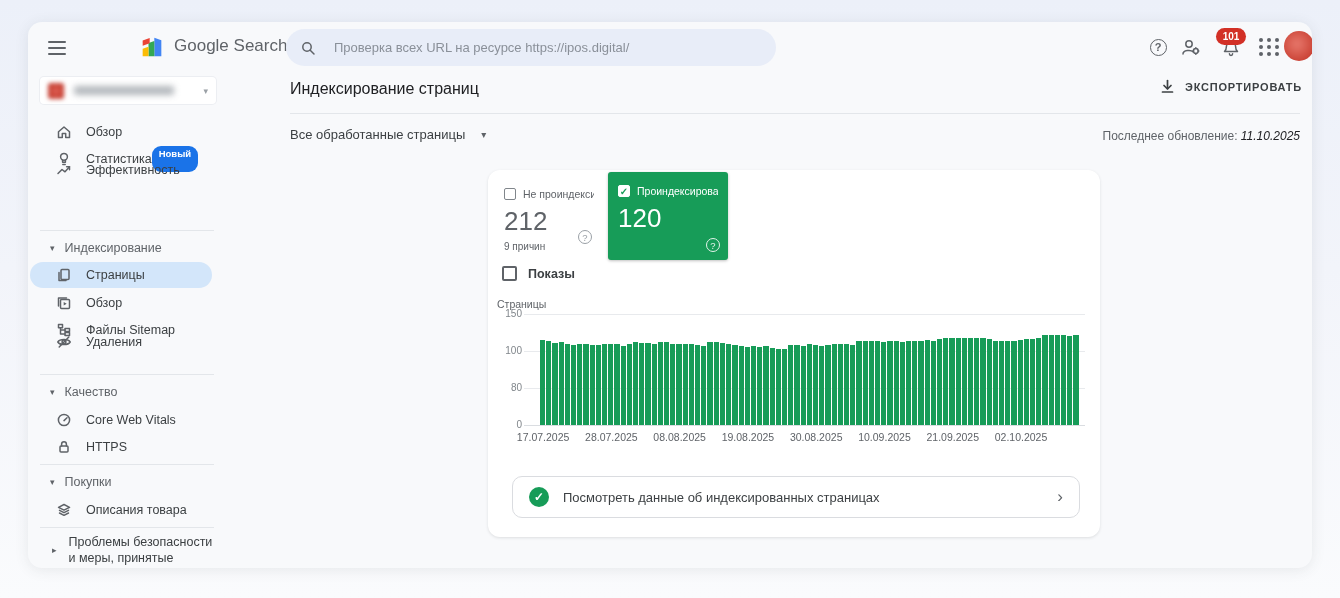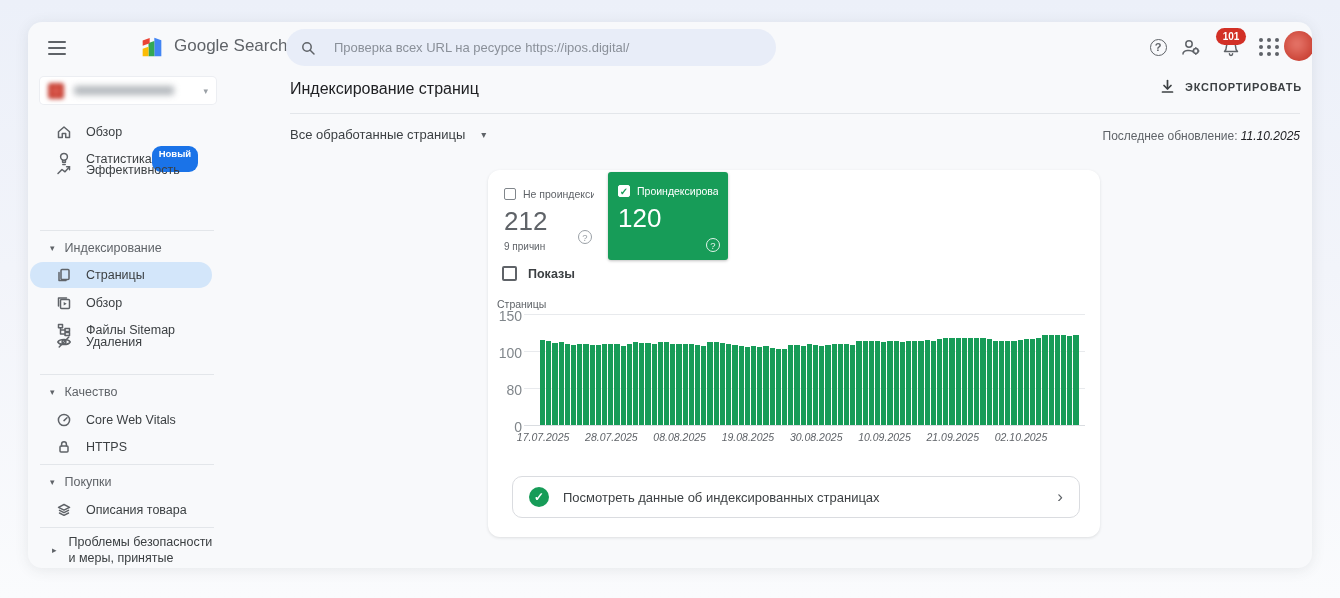--- a/index.html
+++ b/index.html
@@ -97,29 +97,29 @@
   .chip.indexed { left:120px; top:2px; width:120px; height:88px; padding:13px 10px;
     background:#179c58; border-radius:3px; color:#fff; box-shadow:0 1px 3px rgba(0,0,0,.25); }
   .chip.indexed .chip-q { border:1.2px solid #e3f3ea; color:#e3f3ea; }
   .imp-row { position:absolute; left:14px; top:96px; display:flex; align-items:center; cursor:pointer; }
   .imp-cbx { width:15px; height:15px; border:2px solid #5f6368; border-radius:2px; background:#fff; }
   .imp-label { margin-left:11px; font-size:12.5px; color:#3c4043; font-weight:bold; }
 
   
   .chart { position:absolute; left:0; top:128px; width:612px; height:150px; }
   .ylabel { position:absolute; left:9px; top:0; font-size:10.5px; color:#5f6368; }
-  .ytick { position:absolute; width:26px; text-align:right; font-size:14px; color:#80868b; }
+  .ytick { position:absolute; width:26px; text-align:right; font-size:10px; color:#80868b; }
   .gline { position:absolute; left:36px; width:561px; height:1px; background:#e8eaed; }
   .gline.zero { background:#dadde1; }
   .bars { position:absolute; left:52px; top:16px; width:540px; height:111px;
     display:flex; align-items:flex-end; }
   .bars .bar { flex:1; margin-right:1px; }
   .xlabels { position:absolute; left:52px; top:133px; width:540px; height:14px; }
   .xlabels span { position:absolute; transform:translateX(-50%); font-size:10.5px;
-    color:#5f6368; white-space:nowrap;font-style:italic; }
+    color:#5f6368; white-space:nowrap; }
 
   
   .cta { position:absolute; left:24px; top:306px; width:568px; height:42px; border:1px solid #dadce0;
     border-radius:10px; display:flex; align-items:center; padding:0 16px; cursor:pointer; background:#fff; }
   .cta-check { width:20px; height:20px; border-radius:50%; background:#179c58; color:#fff;
     display:flex; align-items:center; justify-content:center; font-size:12px; font-weight:bold; flex:none; }
   .cta-label { margin-left:14px; font-size:13px; color:#3c4043; }
   .cta-chevron { margin-left:auto; font-size:17px; color:#5f6368; }
 
   svg.sic { stroke:#5f6368; fill:none; stroke-width:1.5; stroke-linecap:round; stroke-linejoin:round; }

